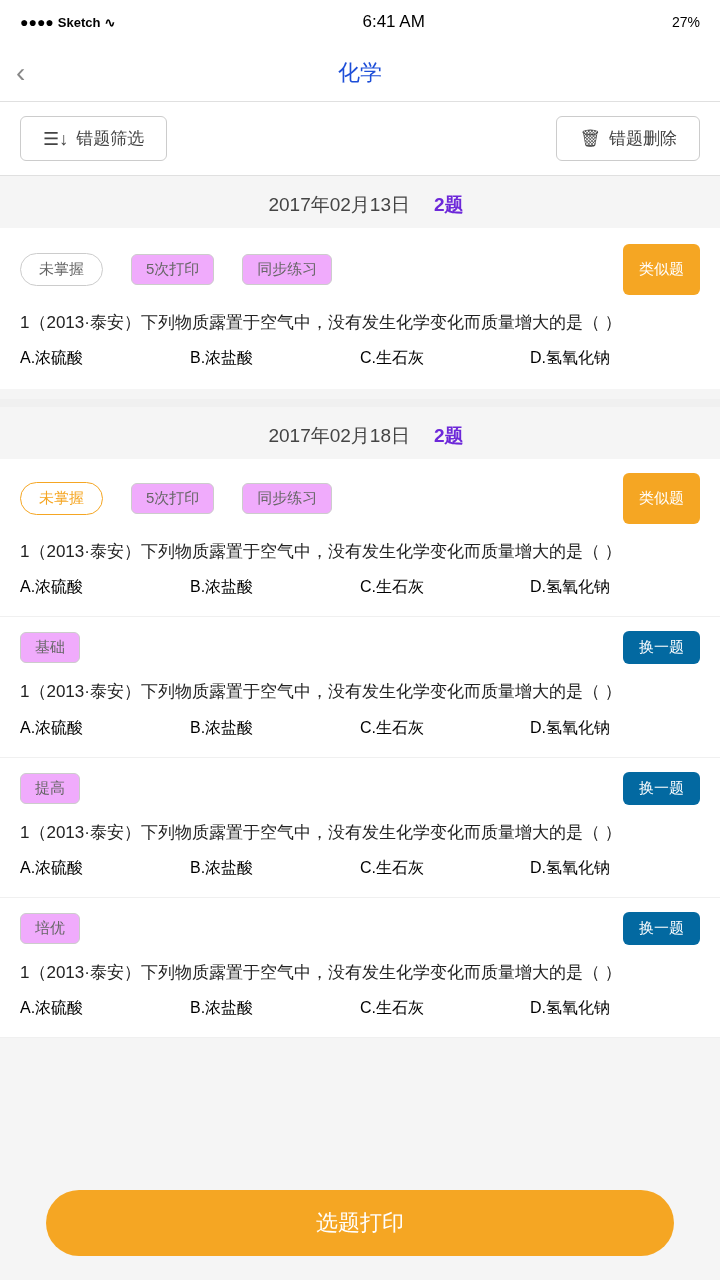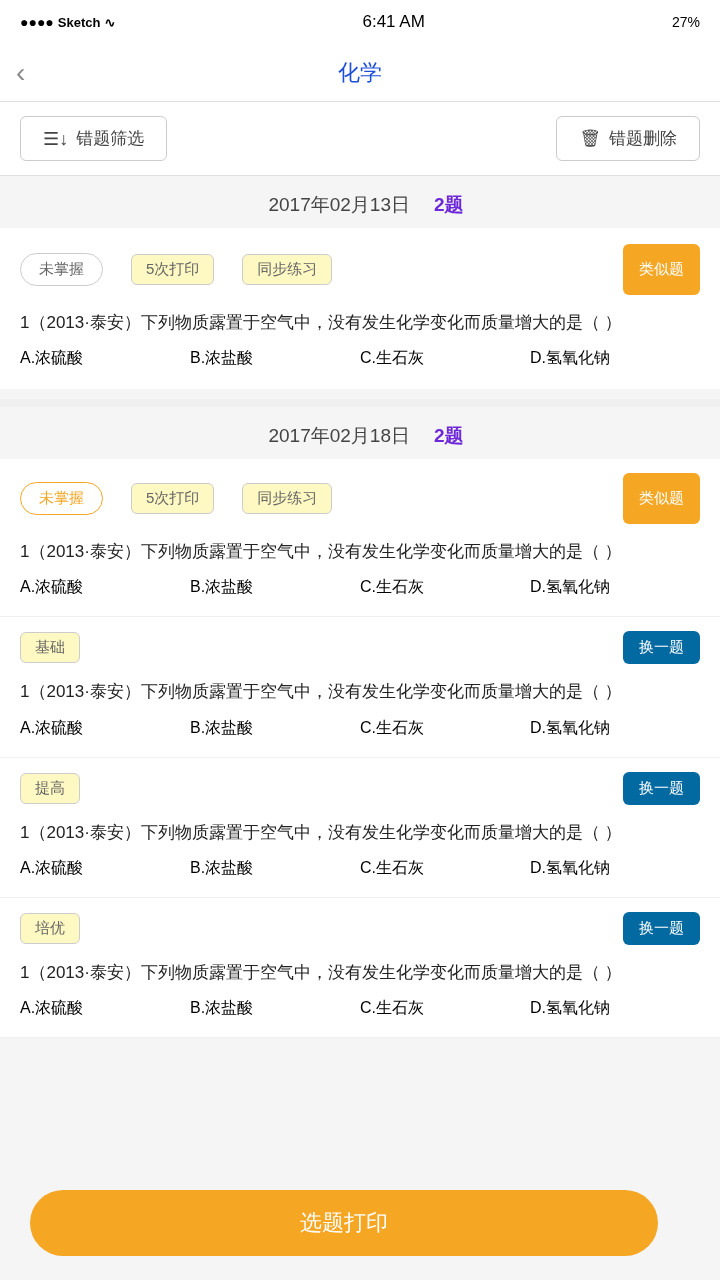--- a/index.html
+++ b/index.html
@@ -118,21 +118,21 @@
       color: #666;
       cursor: pointer;
     }
     .tag-btn.active {
       border-color: #f5a623;
       color: #f5a623;
     }
     .tag-btn-small {
       border: 1.5px solid #ccc;
       border-radius: 6px;
-      background: #fef9c3;
+      background: #f0abfc;
       padding: 5px 14px;
       font-size: 15px;
       color: #666;
       cursor: pointer;
     }
     .similar-btn {
       margin-left: auto;
       background: #f5a623;
       color: #fff;
       border: none;
@@ -181,21 +181,21 @@
     .sub-card {
       background: #fff;
       padding: 14px 20px 18px 20px;
       border-bottom: 1px solid #f0f0f0;
     }
 
     
     .bottom-bar {
       position: fixed;
       bottom: 0;
-      left: 0;
+      left: 16px;
       width: 688px;
       background: #f5f5f5;
       padding: 14px 30px 24px 30px;
     }
     .print-btn {
       width: 100%;
       background: #f5a623;
       color: #fff;
       border: none;
       border-radius: 40px;

